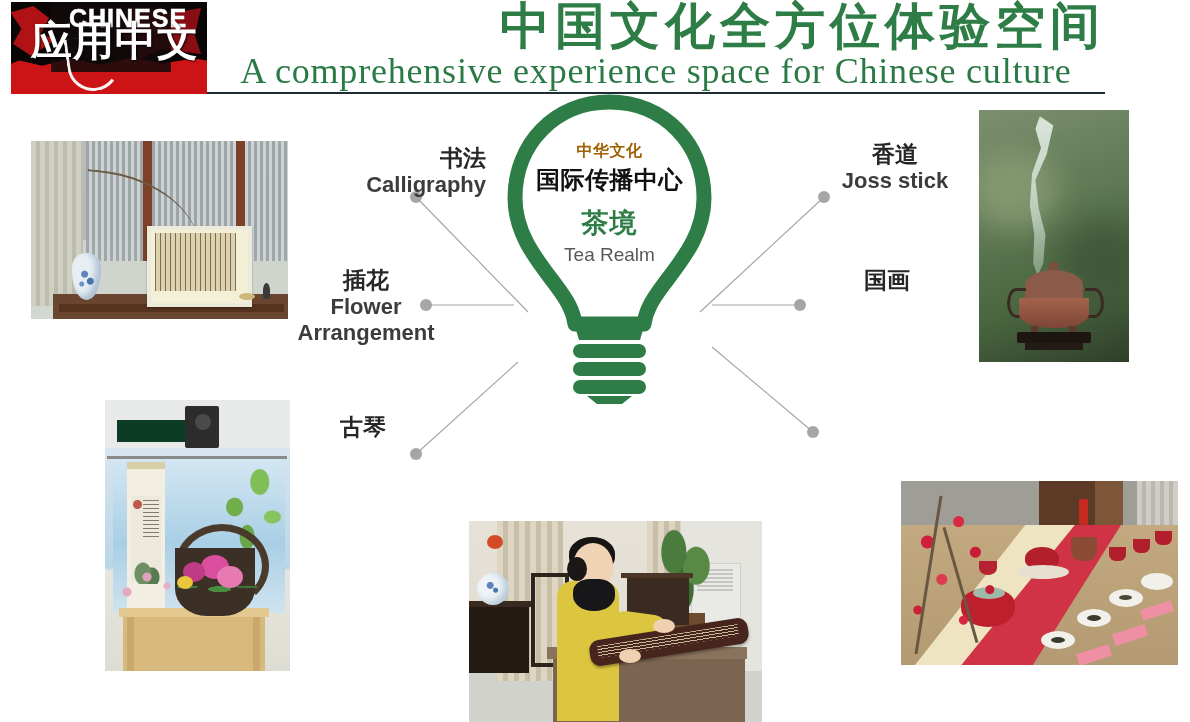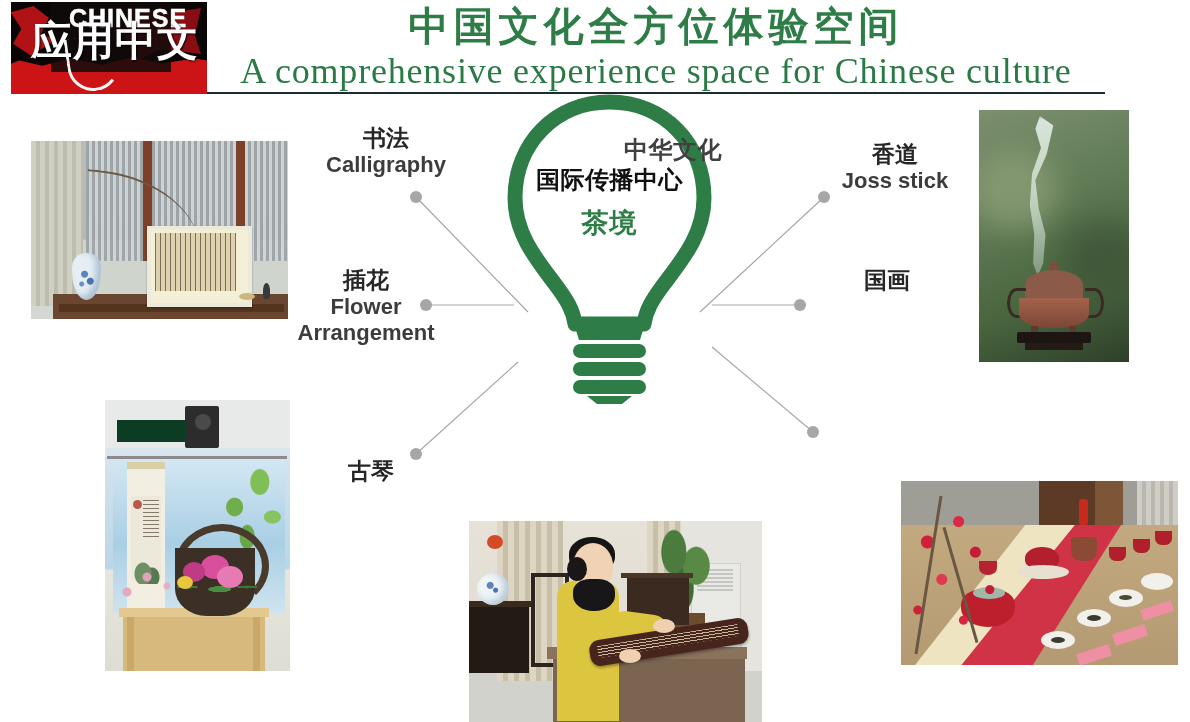--- a/index.html
+++ b/index.html
@@ -52,23 +52,23 @@
   }
   #logo .swirl{
     position:absolute;left:56px;top:34px;width:46px;height:52px;
     border:3px solid #ffffff;border-radius:0 0 28px 28px;
     border-top:none;border-right-color:transparent;
     transform:rotate(-8deg);opacity:.95;
   }
 
   #title-cn{
     position:absolute;left:207px;top:2px;width:898px;
-    text-align:center;color:#2e7d46;
+    text-align:right;color:#2e7d46;
     font-family:"DejaVu Sans",sans-serif;
-    font-size:40px;font-weight:bold;letter-spacing:5px;
+    font-size:50px;font-weight:bold;letter-spacing:5px;
     line-height:48px;
   }
   #title-en{
     position:absolute;left:207px;top:52px;width:898px;
     text-align:center;color:#2a7a45;
     font-family:"Liberation Serif","DejaVu Serif",serif;
     font-size:36px;letter-spacing:0.8px;line-height:38px;
   }
   #title-rule{
     position:absolute;left:207px;top:92px;width:898px;height:2px;
@@ -276,23 +276,23 @@
   }
   .node-cn{display:block;font-size:23px;font-weight:bold;color:#262626;line-height:28px;}
   .node-en{display:block;font-size:22px;font-weight:600;color:#3c3c3c;line-height:26px;}
   .spell{
     border-bottom:0;
     background-image:repeating-linear-gradient(135deg,#e03a2f 0 2px,transparent 2px 4px);
     background-repeat:repeat-x;background-size:6px 3px;background-position:0 100%;
     padding-bottom:3px;
   }
 
-  #label-calligraphy{left:286px;top:124px;width:200px;}
+  #label-calligraphy{left:286px;top:144px;width:200px;text-align:right;}
   #label-flower{left:266px;top:266px;width:200px;}
-  #label-guqin{left:296px;top:413px;width:150px;margin-top:44px;}
+  #label-guqin{left:288px;top:413px;width:150px;}
   #label-joss{left:800px;top:140px;width:190px;}
   #label-painting{left:797px;top:266px;width:180px;}
   #label-utensils{left:800px;top:413px;width:160px;}
 </style>
 </head>
 <body>
 
 <div class="slide">
 
   <div id="logo">
@@ -467,23 +467,24 @@
                C 149 218, 155 208, 167 192
                C 185 168, 207 142, 207 106
                C 207 52, 167 10, 112.5 10 Z" fill="none" stroke="#2e7d46" stroke-width="15" stroke-linejoin="round"></path>
       <path d="M76 228 L149 228 L143 248 L82 248 Z" fill="#2e7d46"></path>
       <rect x="76" y="252" width="73" height="14" rx="7" fill="#2e7d46"></rect>
       <rect x="76" y="270" width="73" height="14" rx="7" fill="#2e7d46"></rect>
       <rect x="76" y="288" width="73" height="14" rx="7" fill="#2e7d46"></rect>
       <path d="M90 304 L135 304 L112.5 322 Z" fill="#2e7d46"></path>
     </svg>
     <div style="position:absolute;left:0;top:44px;width:225px;text-align:center;">
-      <div style="font-family:'DejaVu Sans',sans-serif;font-size:24px;font-weight:bold;color:#404040;line-height:29px;letter-spacing:0.5px;text-align:right;">中华文化</div>
+      <div style="font-family:'DejaVu Sans',sans-serif;font-size:16px;font-weight:bold;color:#a16207;line-height:29px;letter-spacing:0.5px;">中华文化</div>
       <div style="font-family:'DejaVu Sans',sans-serif;font-size:24px;font-weight:bold;color:#111;line-height:30px;letter-spacing:0.5px;">国际传播中心</div>
       <div style="font-family:'DejaVu Sans',sans-serif;font-size:27px;font-weight:bold;color:#2e7d46;line-height:40px;margin-top:8px;letter-spacing:1px;">茶境</div>
+      <div style="font-family:'Liberation Sans',sans-serif;font-size:19px;color:#595959;line-height:24px;">Tea Realm</div>
     </div>
   </div>
 
   <div class="node-label" id="label-calligraphy">
     <span class="node-cn">书法</span>
     <span class="node-en">Calligraphy</span>
   </div>
 
   <div class="node-label" id="label-flower">
     <span class="node-cn">插花</span>

